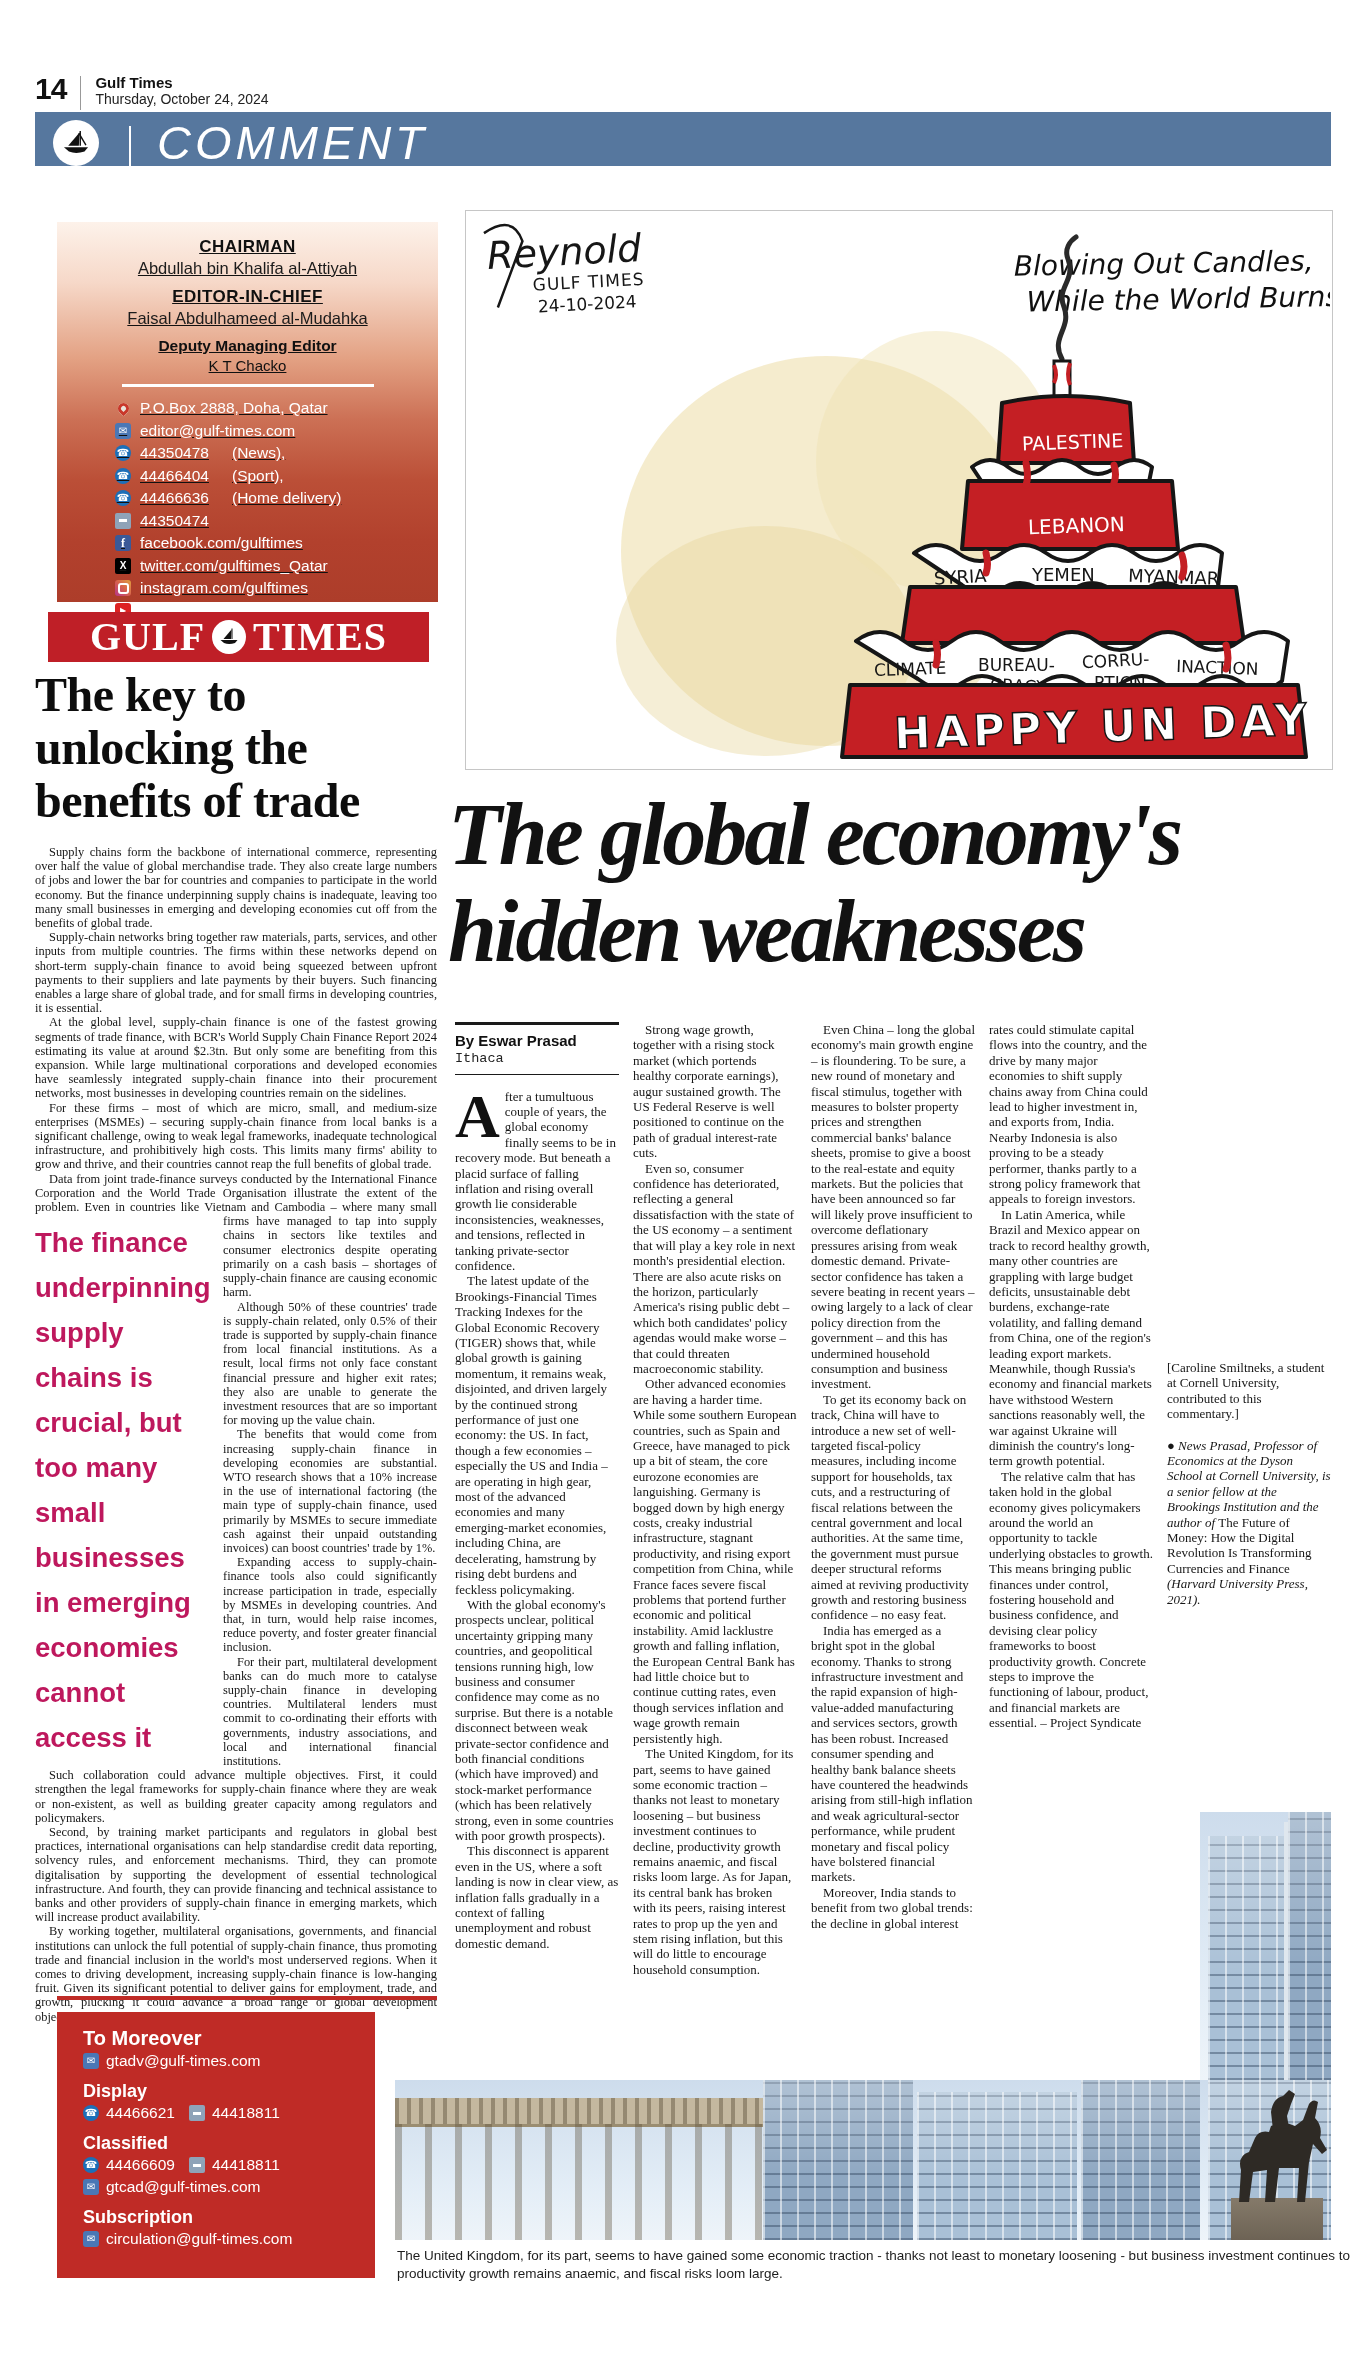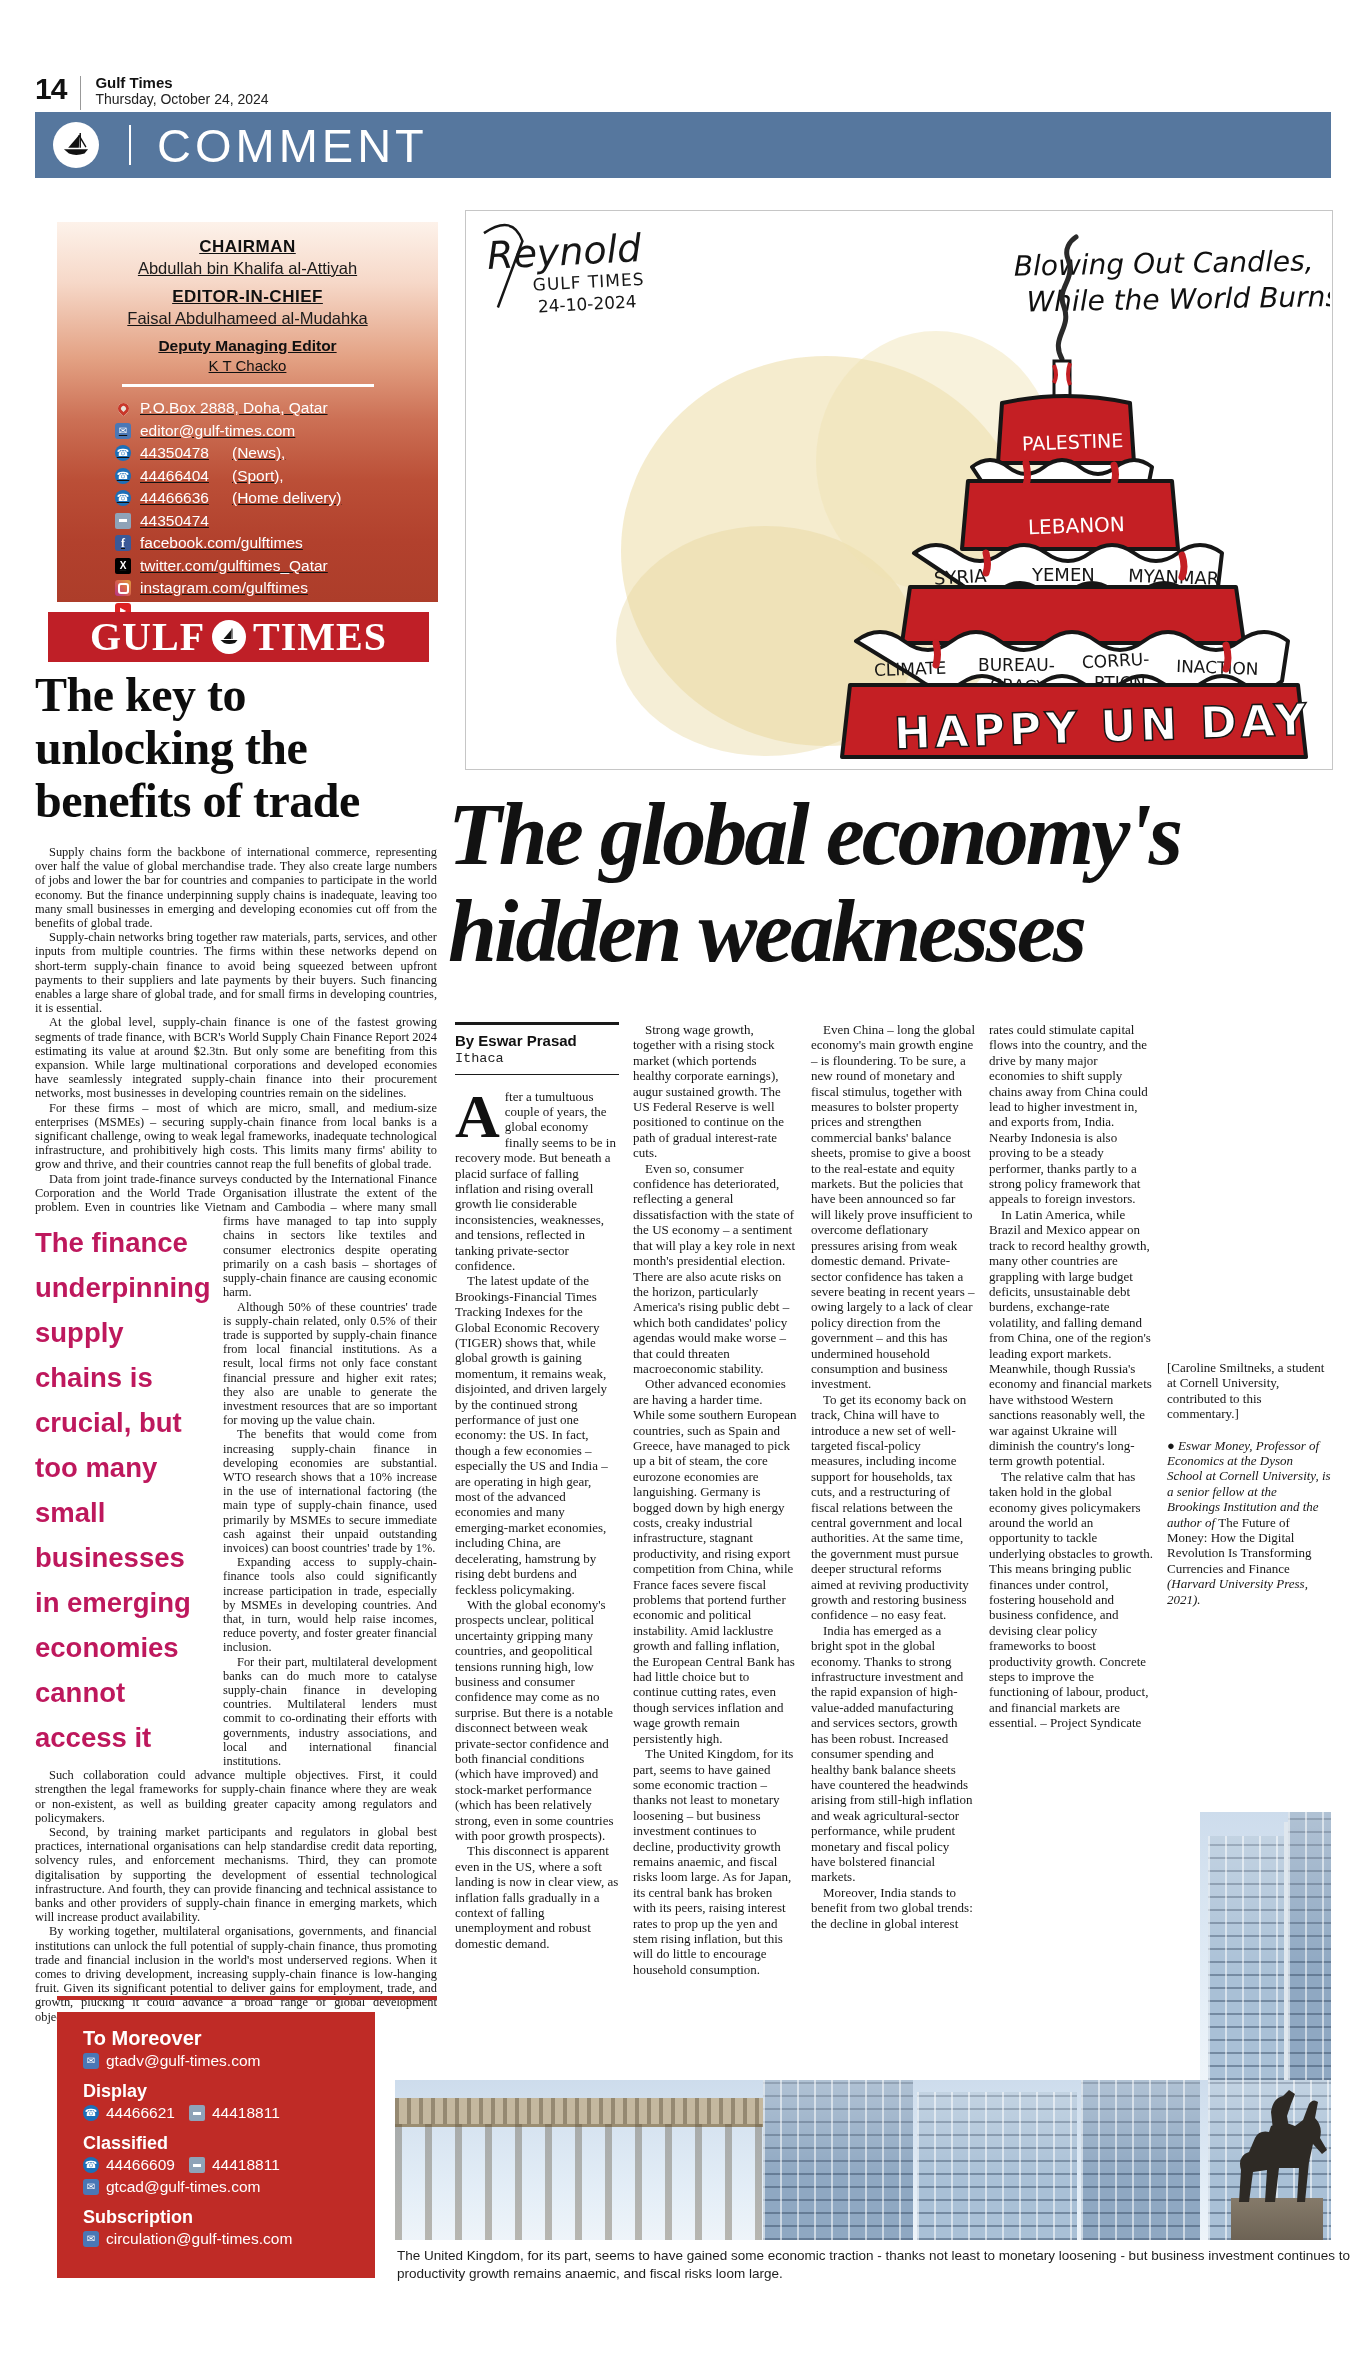--- a/index.html
+++ b/index.html
@@ -8,22 +8,22 @@
   .abs{position:absolute;}
 
   
   #pageheader{left:35px;top:74px;display:flex;align-items:flex-start;}
   .pageno{font-size:30px;font-weight:bold;line-height:30px;letter-spacing:-1px;}
   .hdr-div{width:1px;height:34px;background:#999;margin:2px 14px 0 14px;}
   .hdr-paper{font-size:15px;font-weight:bold;line-height:17px;}
   .hdr-date{font-size:14px;line-height:17px;color:#222;}
 
   
-  #commentbar{left:35px;top:112px;width:1296px;height:66px;background:#56779e;
-              display:flex;align-items:center;}
+  #commentbar{left:35px;top:112px;width:1296px;height:54px;background:#56779e;
+              display:flex;align-items:flex-end;font-style:italic;}
   .dhow-circle{width:46px;height:46px;border-radius:50%;background:#fff;margin-left:18px;
                display:flex;align-items:center;justify-content:center;flex:0 0 auto;}
   .bar-sep{width:2px;height:40px;background:#fff;margin:0 26px 0 30px;}
   .comment-title{color:#fff;font-size:47px;font-weight:200;letter-spacing:4px;line-height:1;}
 
   
   #masthead{left:57px;top:222px;width:381px;height:380px;text-align:center;
     background:linear-gradient(180deg,#fdf2ea 0%,#f6d8c8 16%,#e3a183 36%,#cc7055 52%,#bb4f37 68%,#b2412d 84%,#ad3d2a 100%);
     padding-top:14px;box-sizing:border-box;text-decoration:underline;}
   .mh-label{font-size:17px;font-weight:bold;letter-spacing:.5px;color:#101010;line-height:22px;}
@@ -369,21 +369,21 @@
   <div class="mcol">
     <div>
         <p class="np">rates could stimulate capital flows into the country, and the drive by many major economies to shift supply chains away from China could lead to higher investment in, and exports from, India. Nearby Indonesia is also proving to be a steady performer, thanks partly to a strong policy framework that appeals to foreign investors.</p>
         <p>In Latin America, while Brazil and Mexico appear on track to record healthy growth, many other countries are grappling with large budget deficits, unsustainable debt burdens, exchange-rate volatility, and falling demand from China, one of the region's leading export markets. Meanwhile, though Russia's economy and financial markets have withstood Western sanctions reasonably well, the war against Ukraine will diminish the country's long-term growth potential.</p>
         <p>The relative calm that has taken hold in the global economy gives policymakers around the world an opportunity to tackle underlying obstacles to growth. This means bringing public finances under control, fostering household and business confidence, and devising clear policy frameworks to boost productivity growth. Concrete steps to improve the functioning of labour, product, and financial markets are essential. – Project Syndicate</p>
       </div>
   </div>
   <div class="mcol">
     <div class="note-block">
       <p>[Caroline Smiltneks, a student at Cornell University, contributed to this commentary.]</p>
-      <p class="bio np"><span>● Eswar Money, Professor of Economics at the Dyson School at Cornell University, is a senior fellow at the Brookings Institution and the author of </span><span class="roman">The Future of Money: How the Digital Revolution Is Transforming Currencies and Finance</span><span> (Harvard University Press, 2021).</span></p>
+      <p class="bio np"><span>● News Prasad, Professor of Economics at the Dyson School at Cornell University, is a senior fellow at the Brookings Institution and the author of </span><span class="roman">The Future of Money: How the Digital Revolution Is Transforming Currencies and Finance</span><span> (Harvard University Press, 2021).</span></p>
     </div>
   </div>
 </div>
 
 <div class="abs sky" id="photo-ext">
   <div class="tower light" style="left:8px;top:24px;width:78px;height:244px;"></div>
   <div class="mullion" style="left:84px;top:10px;height:258px;"></div>
   <div class="tower" style="left:88px;top:0;width:43px;height:268px;"></div>
 </div>
 <div class="abs sky" id="photo-main">

